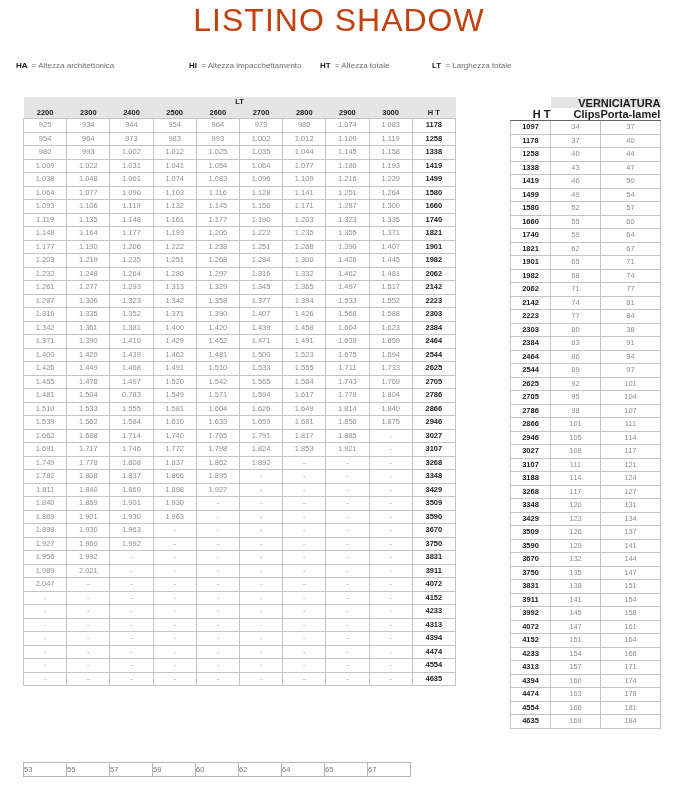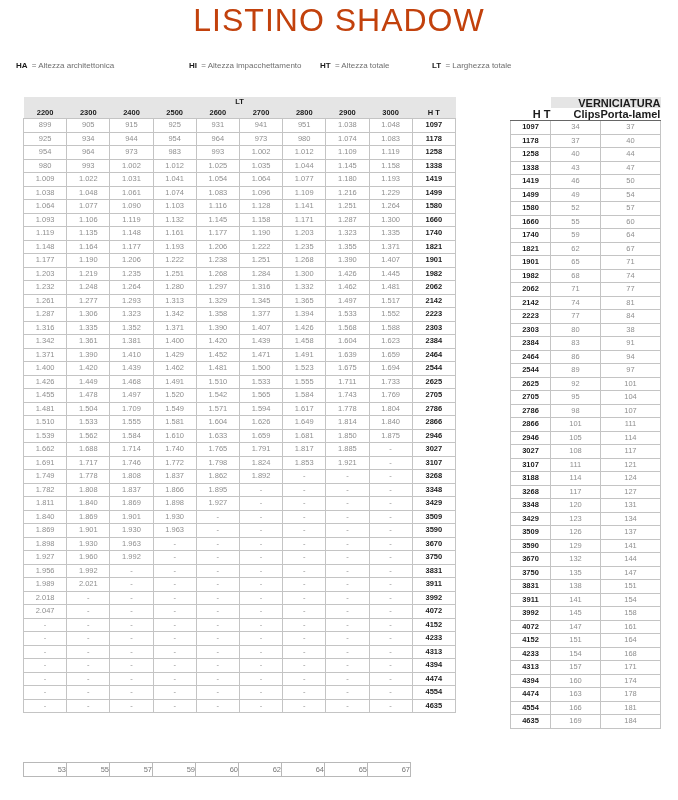--- a/index.html
+++ b/index.html
@@ -52,21 +52,21 @@
     font-size:7.5px; height:12.5px; line-height:12.5px;
     text-align:center; color:#8f8f8f; background:#fff;
   }
   .vern tbody td.ht { font-weight:bold; color:#1b1b1b; }
 
   
   .strip { position:absolute; left:23px; top:762px; width:379px; }
   .strip td {
     border:1px solid #b8b8b8; width:42px;
     font-size:7.5px; height:13px; line-height:13px;
-    text-align:right; color:#777; background:#fff;
+    text-align:left; color:#777; background:#fff;
   }
 </style>
 </head>
 <body>
 
 <div class="title">LISTINO SHADOW</div>
 
 <div class="legend">
     <span class="legend-item li-0"><b>HA</b> =  Altezza architettonica</span>
     <span class="legend-item li-1"><b>HI</b> =  Altezza impacchettamento</span>
@@ -87,32 +87,20 @@
         <th>2600</th>
         <th>2700</th>
         <th>2800</th>
         <th>2900</th>
         <th>3000</th>
         <th>H T</th>
       </tr>
     </thead>
   <tbody>
       <tr>
-        <td>899</td>
-        <td>905</td>
-        <td>915</td>
-        <td>925</td>
-        <td>931</td>
-        <td>941</td>
-        <td>951</td>
-        <td>1.038</td>
-        <td>1.048</td>
-        <td class="ht">1097</td>
-      </tr>
-      <tr>
         <td>925</td>
         <td>934</td>
         <td>944</td>
         <td>954</td>
         <td>964</td>
         <td>973</td>
         <td>980</td>
         <td>1.074</td>
         <td>1.083</td>
         <td class="ht">1178</td>
@@ -341,21 +329,21 @@
         <td>1.542</td>
         <td>1.565</td>
         <td>1.584</td>
         <td>1.743</td>
         <td>1.769</td>
         <td class="ht">2705</td>
       </tr>
       <tr>
         <td>1.481</td>
         <td>1.504</td>
-        <td>1.709</td>
+        <td>0.783</td>
         <td>1.549</td>
         <td>1.571</td>
         <td>1.594</td>
         <td>1.617</td>
         <td>1.778</td>
         <td>1.804</td>
         <td class="ht">2786</td>
       </tr>
       <tr>
         <td>1.510</td>
@@ -507,32 +495,20 @@
         <td>-</td>
         <td>-</td>
         <td>-</td>
         <td>-</td>
         <td>-</td>
         <td>-</td>
         <td>-</td>
         <td class="ht">3911</td>
       </tr>
       <tr>
-        <td>2.018</td>
-        <td>-</td>
-        <td>-</td>
-        <td>-</td>
-        <td>-</td>
-        <td>-</td>
-        <td>-</td>
-        <td>-</td>
-        <td>-</td>
-        <td class="ht">3992</td>
-      </tr>
-      <tr>
         <td>2.047</td>
         <td>-</td>
         <td>-</td>
         <td>-</td>
         <td>-</td>
         <td>-</td>
         <td>-</td>
         <td>-</td>
         <td>-</td>
         <td class="ht">4072</td>

